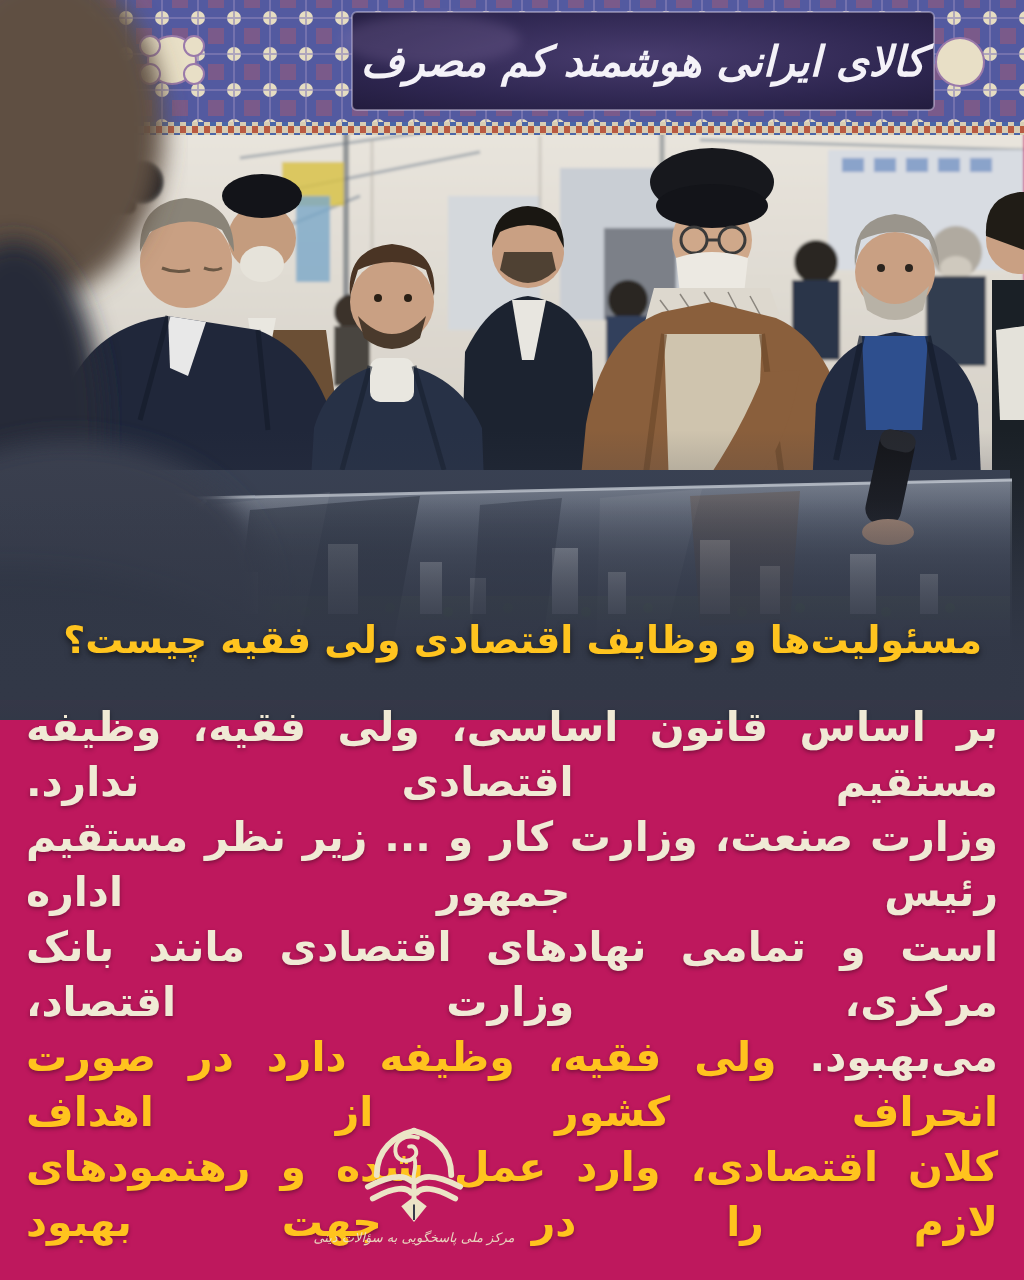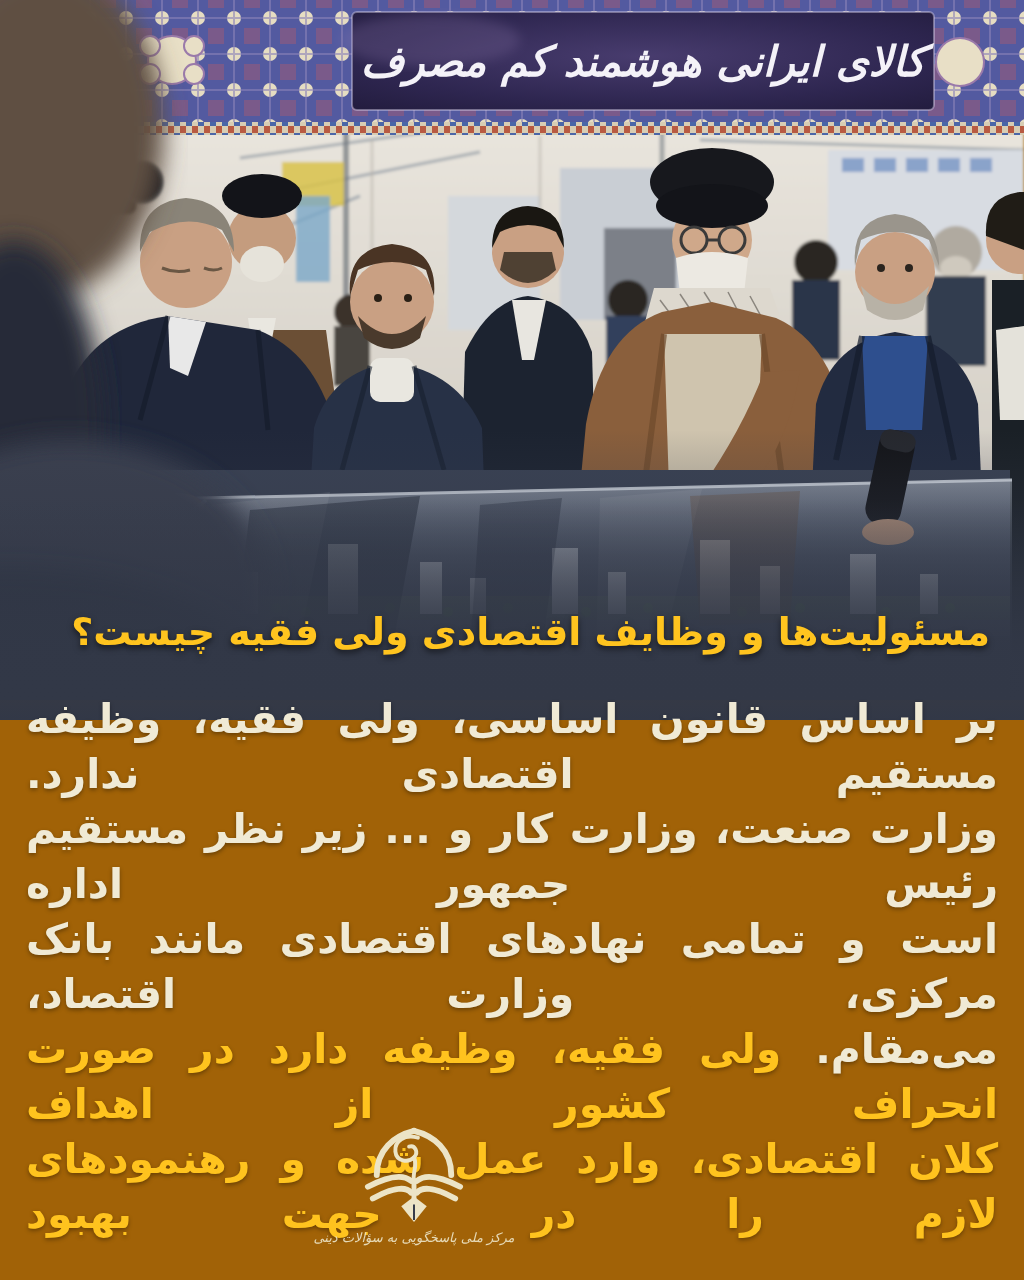--- a/index.html
+++ b/index.html
@@ -1,32 +1,32 @@
 <!DOCTYPE html>
 <html lang="fa"><head>
 <meta charset="utf-8">
 <style>
   html,body{margin:0;padding:0;background:#1a1e28;}
   .poster{
     position:relative;width:1024px;height:1280px;overflow:hidden;
-    background:#a16207;
+    background:#be185d;
     font-family:"DejaVu Sans",sans-serif;
   }
   .photo{position:absolute;top:0;left:0;display:block;}
   .fade{
     position:absolute;left:0;top:430px;width:1024px;height:290px;
     background:linear-gradient(180deg,rgba(50,56,71,0) 0%,rgba(50,56,71,.45) 40%,rgba(50,56,71,.92) 78%,#323847 100%);
     pointer-events:none;
   }
   .text-block{
     position:absolute;top:596px;left:0;right:0;
     padding:0 26px;direction:rtl;
   }
   .heading{
-    margin:8px;font-size:38px;font-weight:bold;color:#ffc41f;
+    margin:16px;font-size:38px;font-weight:bold;color:#ffc41f;
     line-height:56px;text-align:right;
     text-shadow:0 3px 6px rgba(0,0,0,.55);
   }
   .body-lines{margin-top:32px;}
   .line{
     font-size:41px;font-weight:bold;line-height:55px;color:#f0ead5;
     text-align:justify;text-align-last:justify;direction:rtl;
     text-shadow:0 2px 4px rgba(0,0,0,.35);
   }
   .yellow{color:#ffc31e;}
@@ -302,21 +302,21 @@
       <div class="line">
         <span class="cream">بر اساس قانون اساسی، ولی فقیه، وظیفه مستقیم اقتصادی ندارد.</span>
       </div>
       <div class="line">
         <span class="cream">وزارت صنعت، وزارت کار و ... زیر نظر مستقیم رئیس جمهور اداره</span>
       </div>
       <div class="line">
         <span class="cream">است و تمامی نهادهای اقتصادی مانند بانک مرکزی، وزارت اقتصاد،</span>
       </div>
       <div class="line">
-        <span class="cream">می‌مقام.</span>
+        <span class="cream">می‌بهبود.</span>
         <span class="yellow">ولی فقیه، وظیفه دارد در صورت انحراف کشور از اهداف</span>
       </div>
       <div class="line">
         <span class="yellow">کلان اقتصادی، وارد عمل شده و رهنمودهای لازم را در جهت بهبود</span>
       </div>
 
     </div>
   </div>
 
   <div class="logo-block">

